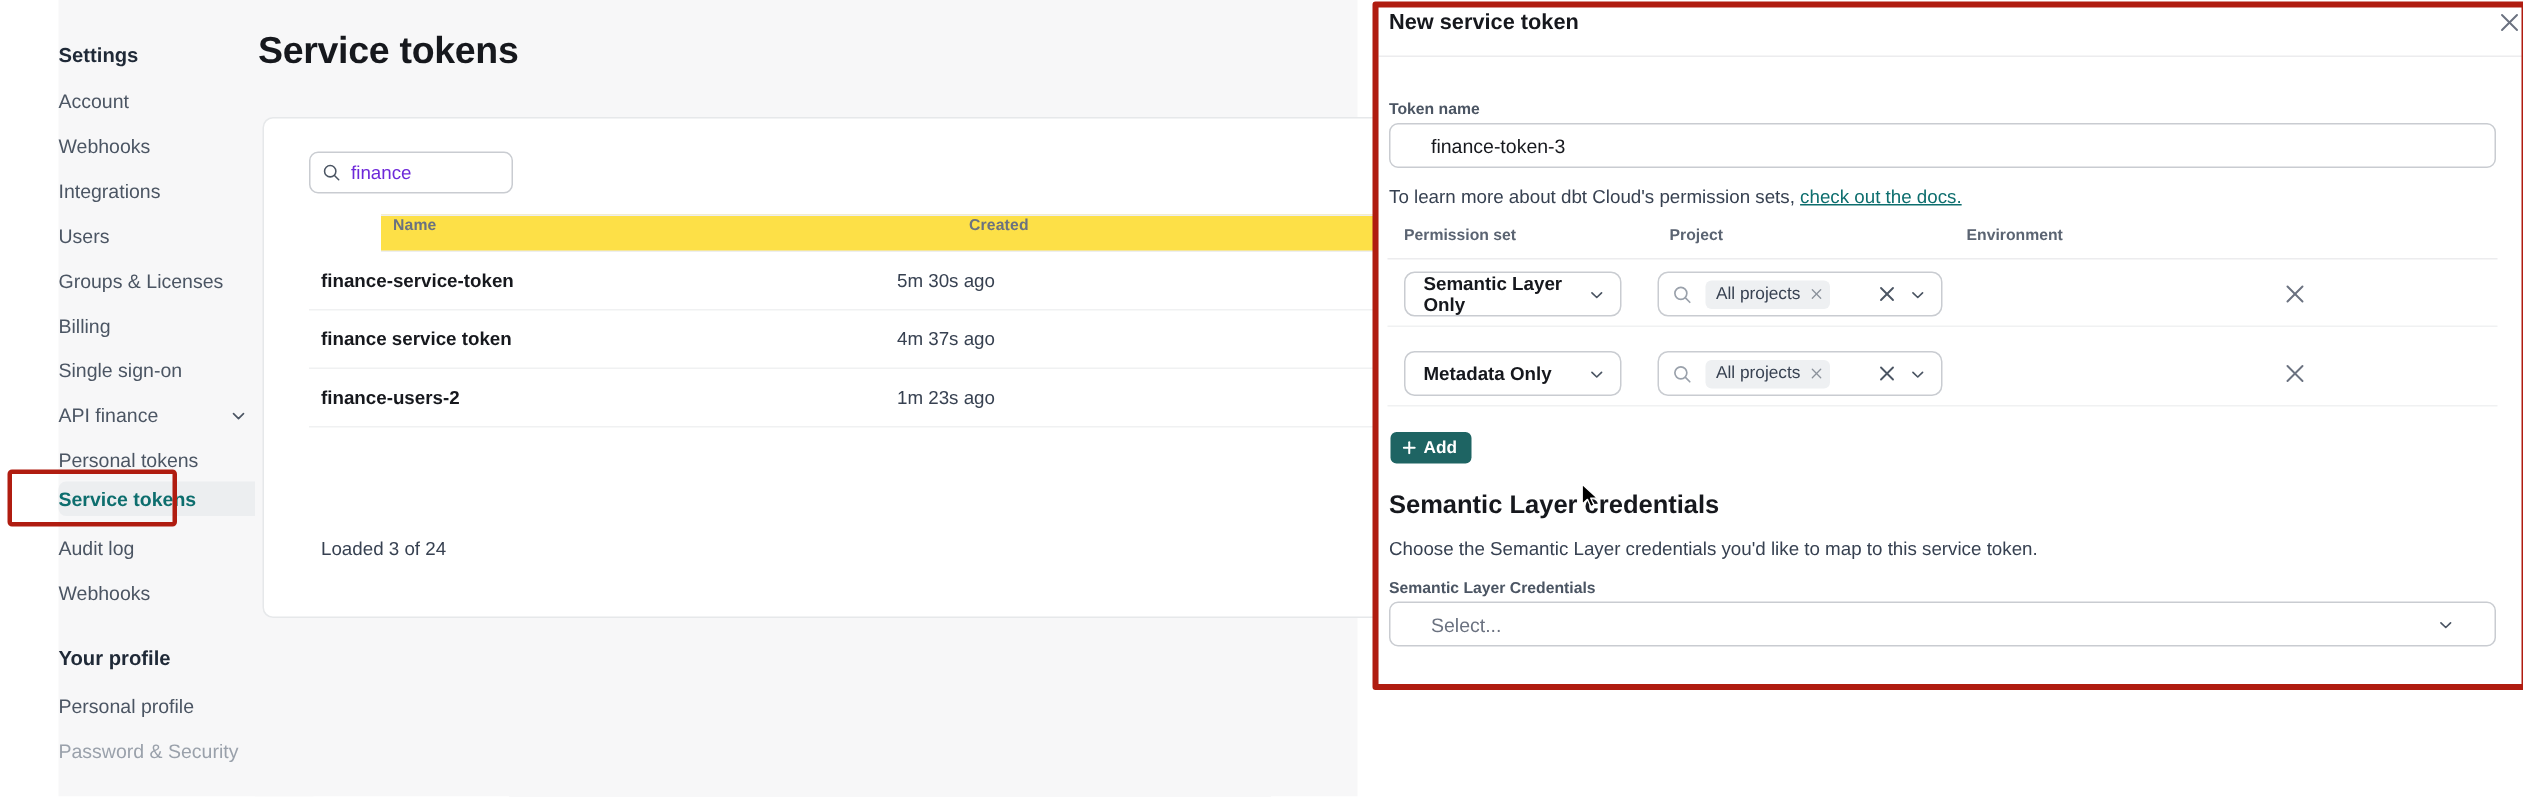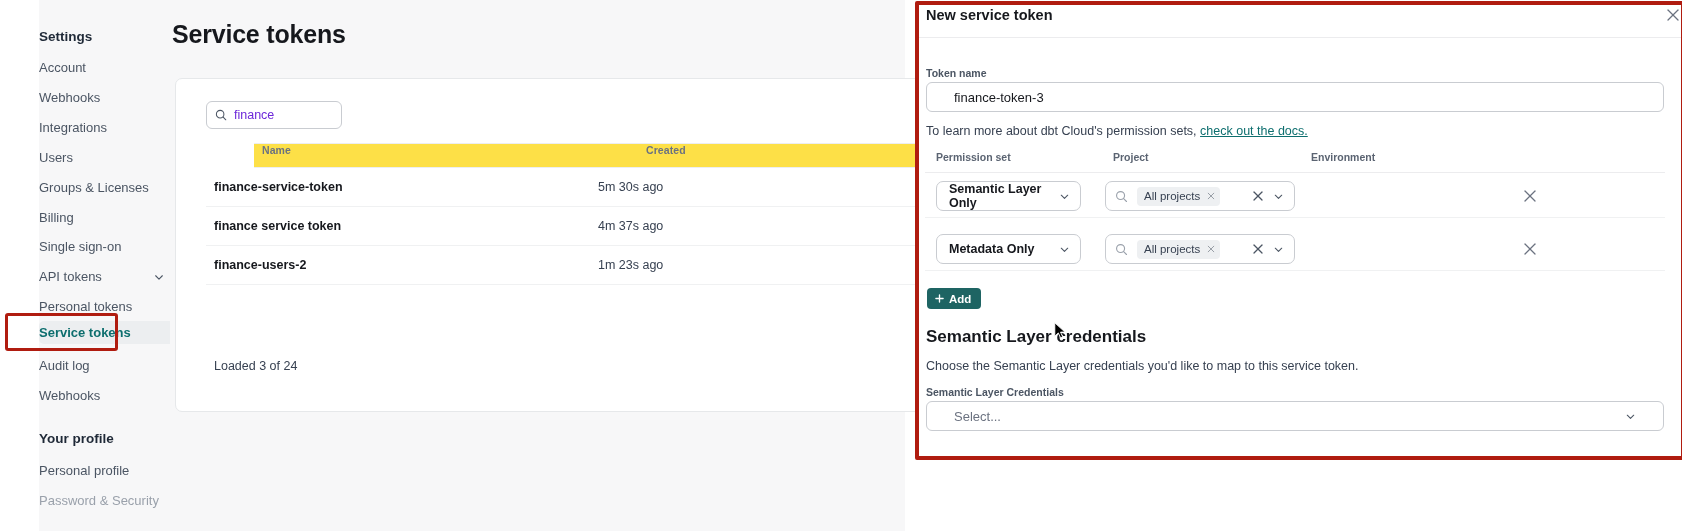--- a/index.html
+++ b/index.html
@@ -246,21 +246,21 @@
     <div class="sb-item" style="top:176px">
       <span>Groups &amp; Licenses</span>
     </div>
     <div class="sb-item" style="top:206px">
       <span>Billing</span>
     </div>
     <div class="sb-item" style="top:235px">
       <span>Single sign-on</span>
     </div>
     <div class="sb-item" style="top:265px">
-      <span>API tokens</span>
+      <span>API finance</span>
       <svg class="sb-chevron" viewBox="0 0 12 12">
         <path d="M2 4.5 L6 8.5 L10 4.5" fill="none" stroke="#4b5563" stroke-width="1.3" stroke-linecap="round" stroke-linejoin="round"></path>
       </svg>
     </div>
     <div class="sb-item sub" style="top:295px">
       <span>Personal tokens</span>
     </div>
     <div class="sb-item sub active" style="top:321px">
       <span>Service tokens</span>
     </div>

